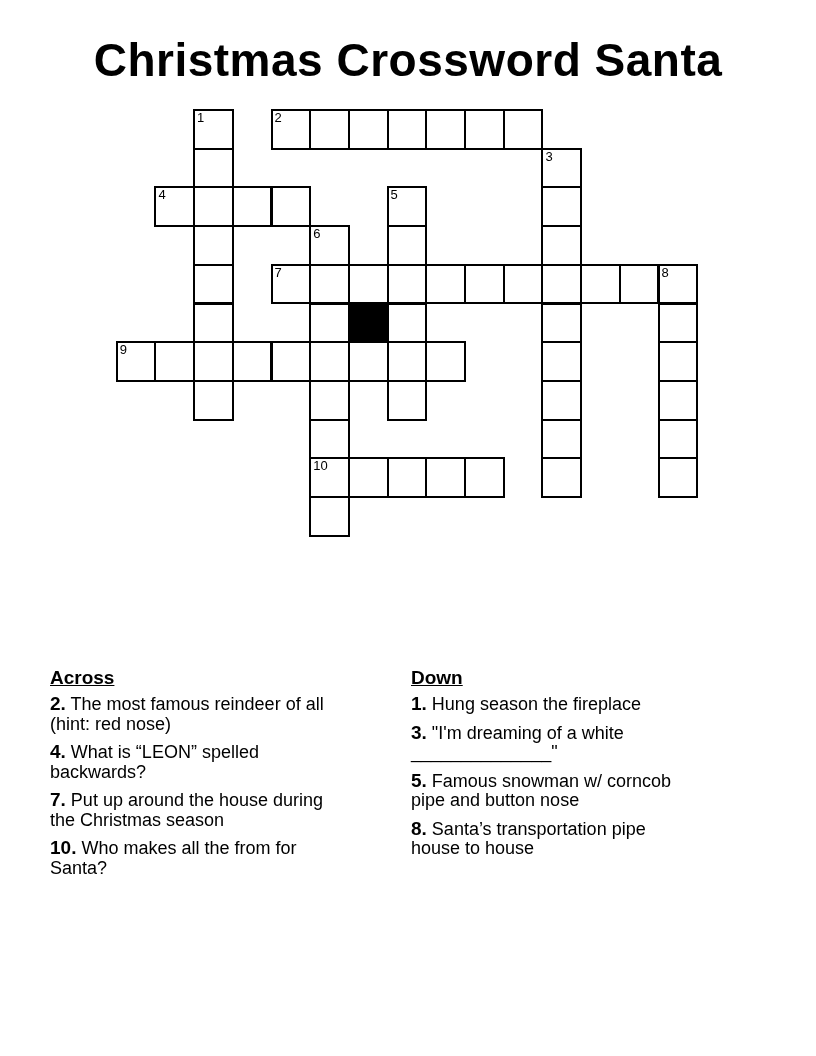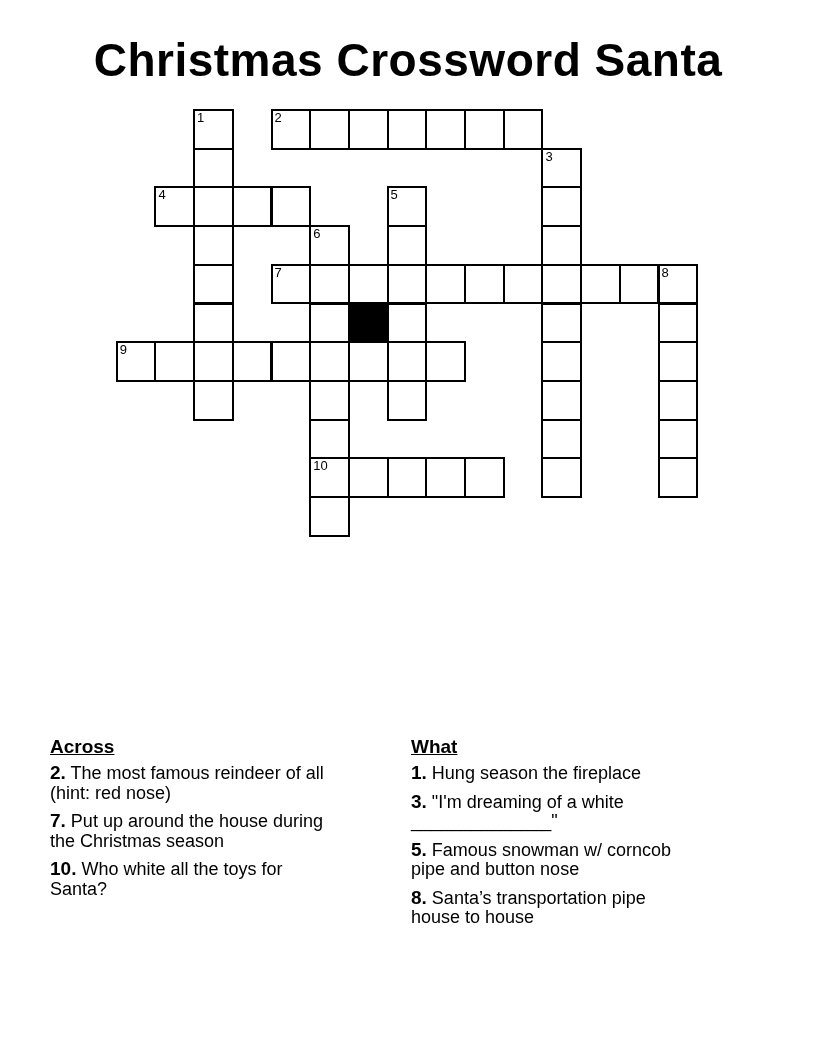--- a/index.html
+++ b/index.html
@@ -47,21 +47,21 @@
   .cell .num {
     position: absolute;
     top: 0px;
     left: 2px;
     font-size: 13px;
     line-height: 14px;
     font-weight: normal;
   }
   .clues {
     position: absolute;
-    top: 736px;
+    top: 667px;
   }
   .clues-across {
     left: 50px;
     width: 292px;
   }
   .clues-down {
     left: 411px;
     width: 272px;
   }
   .clues-header {
@@ -172,27 +172,28 @@
       <div class="cell" style="left: 541.4px; top: 457.3px; width: 40.7px; height: 40.7px; border-color: rgb(0, 0, 0);"></div>
       <div class="cell" style="left: 657.5px; top: 457.3px; width: 40.7px; height: 40.7px; border-color: rgb(0, 0, 0);"></div>
       <div class="cell" style="left: 309.2px; top: 496px; width: 40.7px; height: 40.7px; border-color: rgb(0, 0, 0);"></div>
       <div class="cell black" style="left: 347.9px; top: 302.5px; width: 40.7px; height: 40.7px; border-color: rgb(0, 0, 0); background: rgb(0, 0, 0);"></div>
     </div>
 
   <div class="clues clues-across">
     <div class="clues-header">Across</div>
     <div id="across-list">
         <p class="clue"><span class="cnum">2.</span><span> The most famous reindeer of all (hint: red nose)</span></p>
+        <p class="clue"><span class="cnum">4.</span><span> What is “LEON” spelled backwards?</span></p>
         <p class="clue"><span class="cnum">7.</span><span> Put up around the house during the Christmas season</span></p>
-        <p class="clue"><span class="cnum">10.</span><span> Who white all the toys for Santa?</span></p>
+        <p class="clue"><span class="cnum">10.</span><span> Who makes all the from for Santa?</span></p>
       </div>
   </div>
 
   <div class="clues clues-down">
-    <div class="clues-header">What</div>
+    <div class="clues-header">Down</div>
     <div id="down-list">
         <p class="clue"><span class="cnum">1.</span><span> Hung season the fireplace</span></p>
         <p class="clue"><span class="cnum">3.</span><span> "I'm dreaming of a white ______________"</span></p>
         <p class="clue"><span class="cnum">5.</span><span> Famous snowman w/ corncob pipe and button nose</span></p>
         <p class="clue"><span class="cnum">8.</span><span> Santa’s transportation pipe house to house</span></p>
       </div>
   </div>
 </div>
 
 </body></html>

